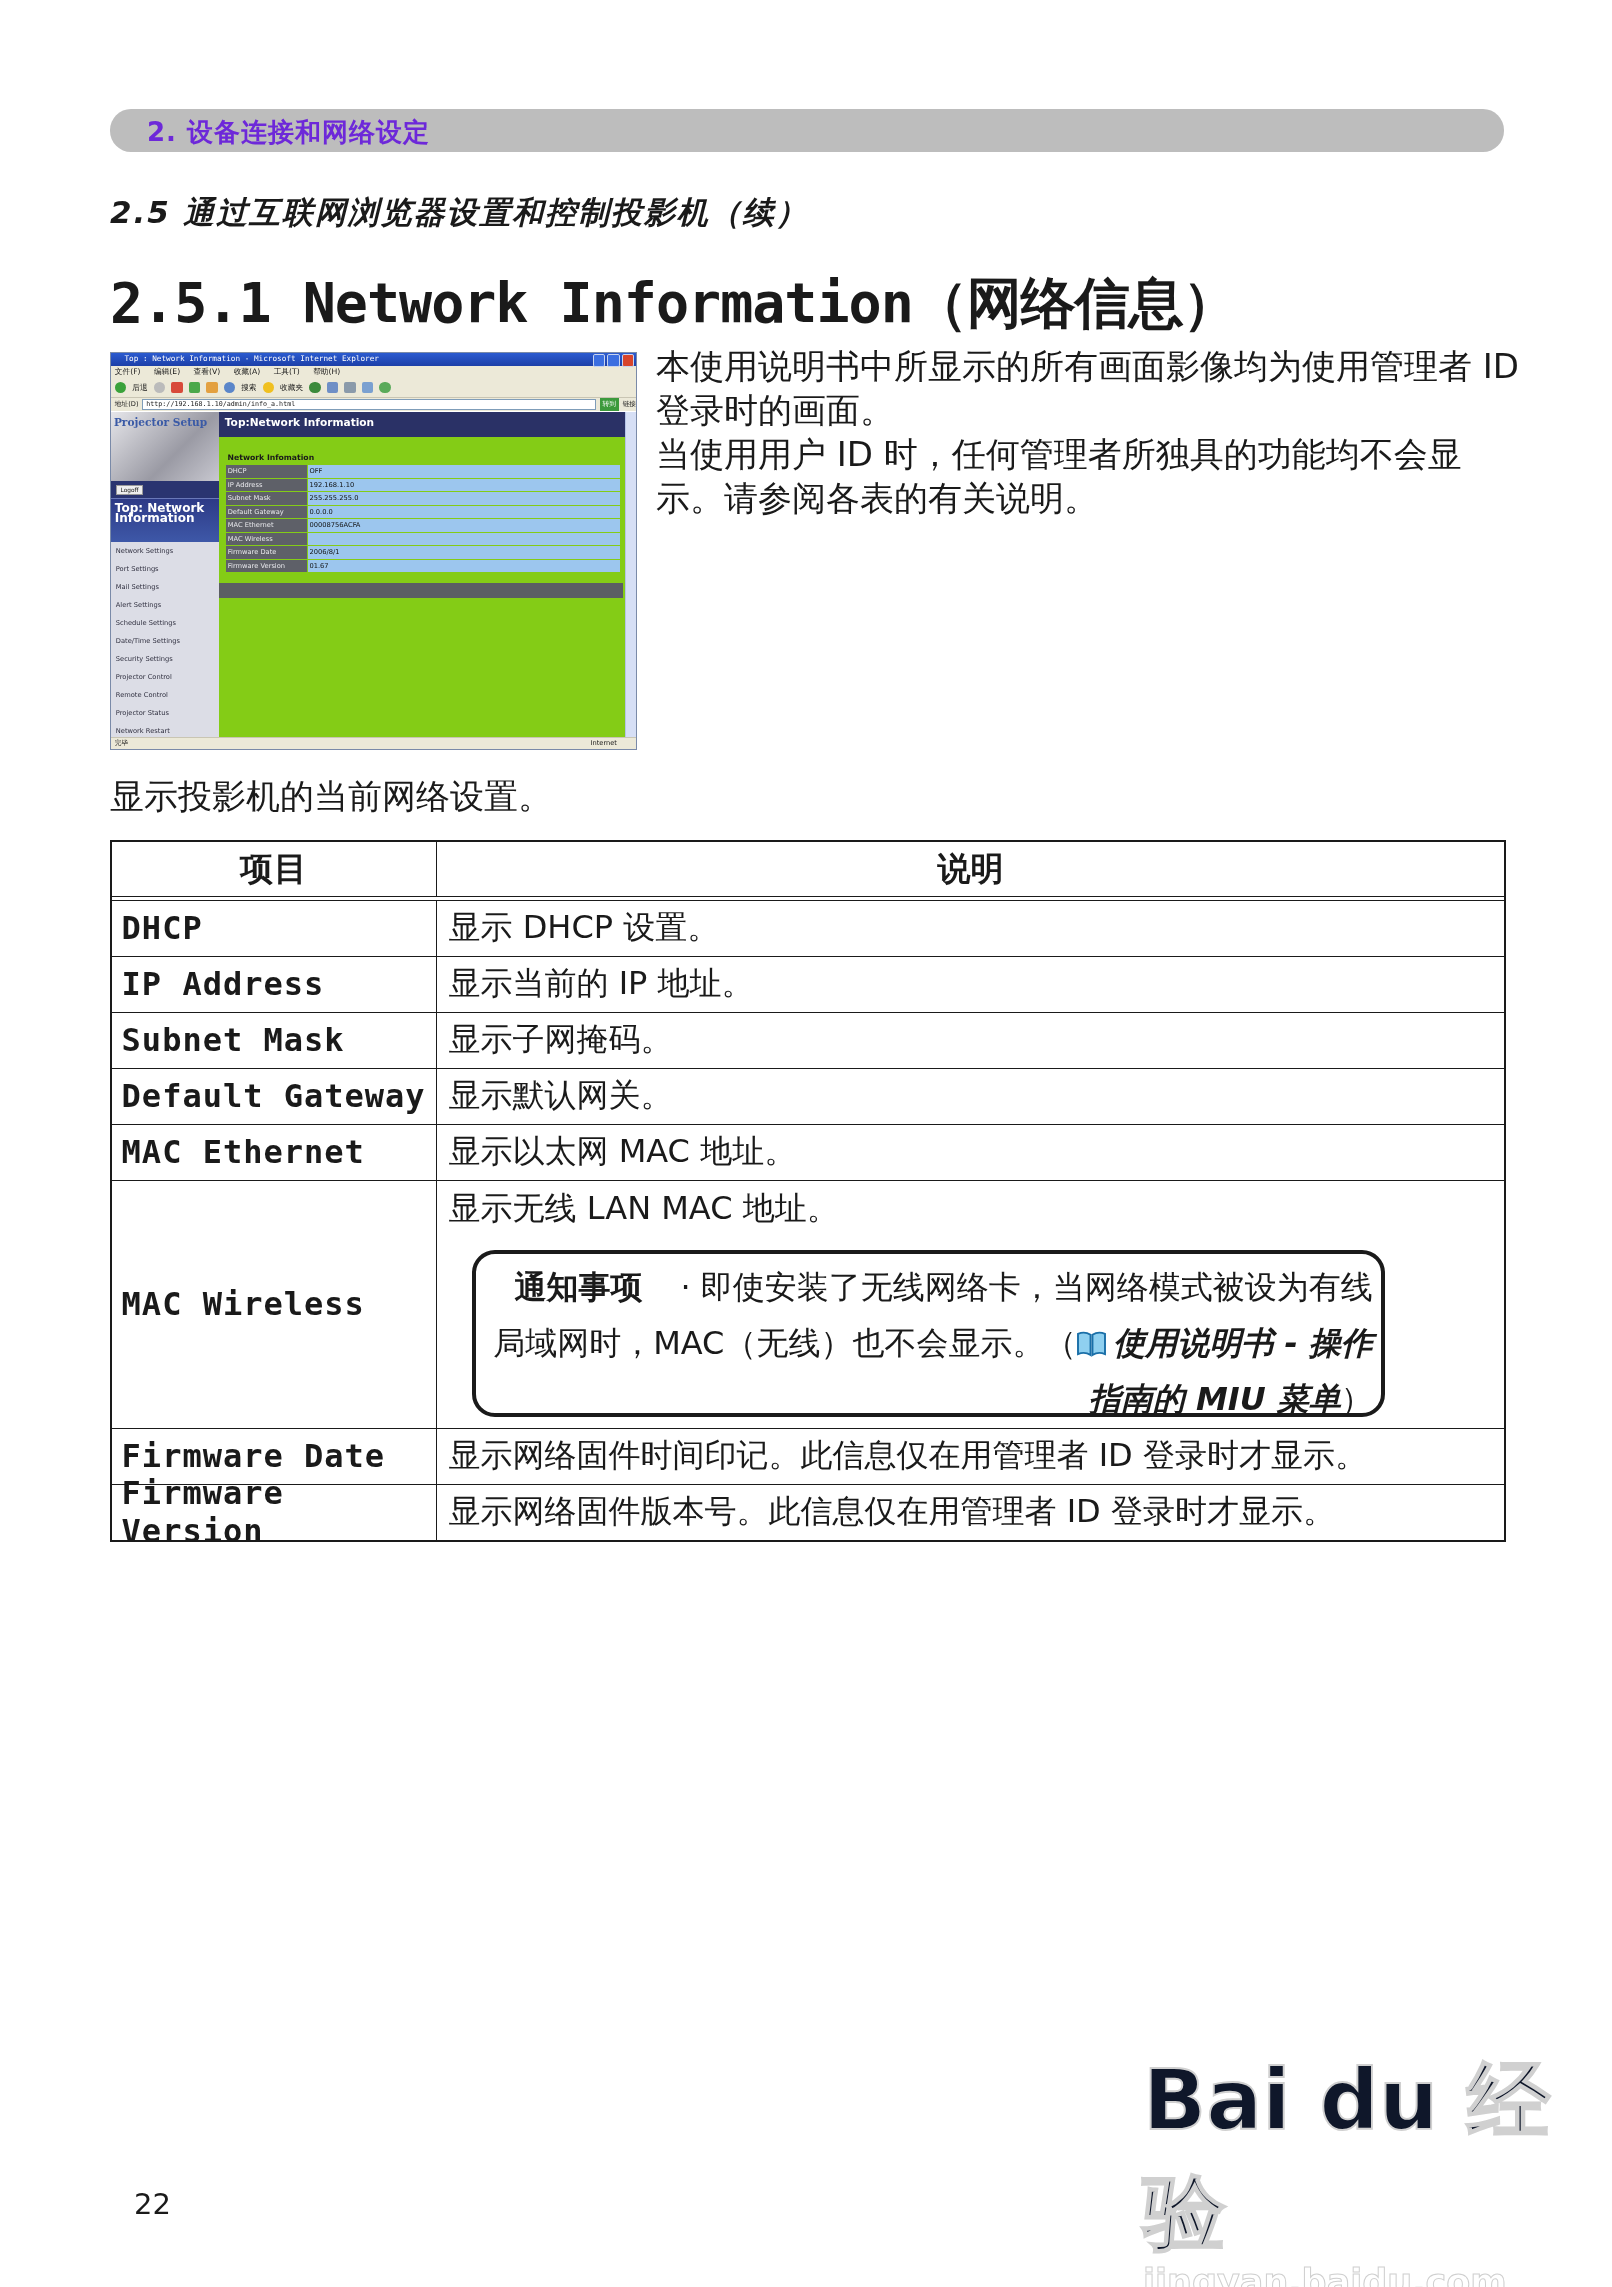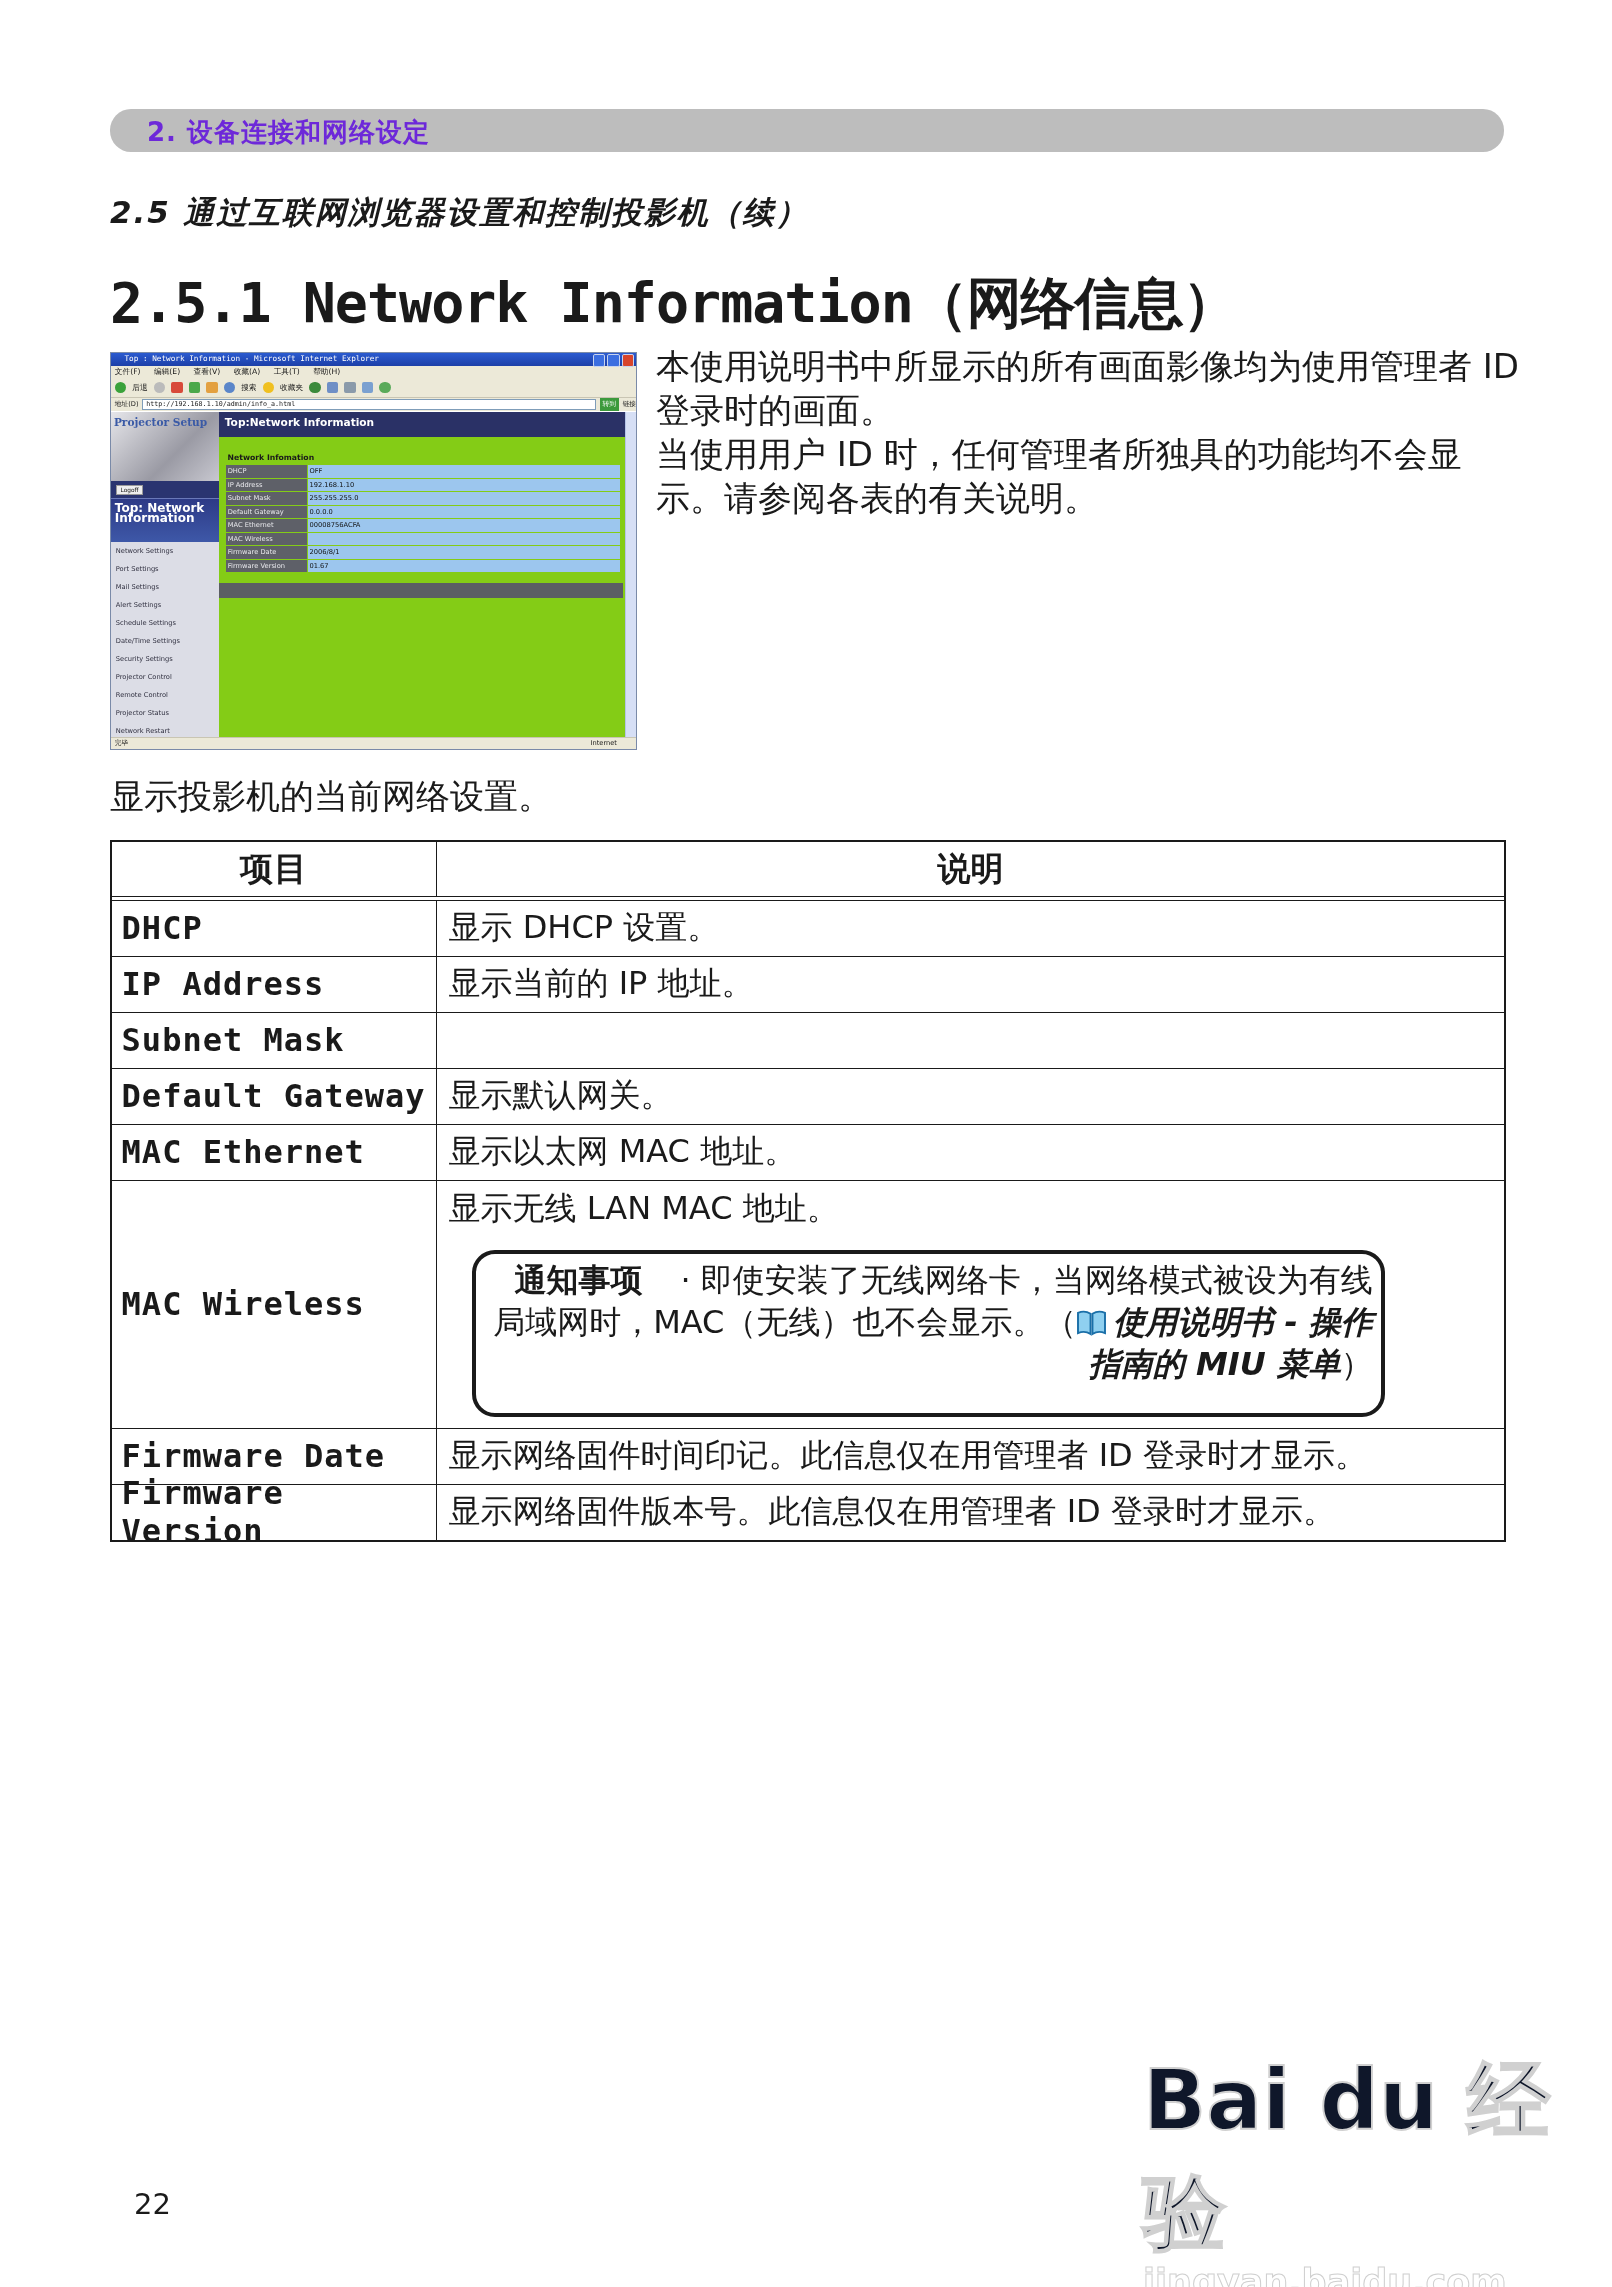--- a/index.html
+++ b/index.html
@@ -75,21 +75,21 @@
   .spec .c1 { width:325px; border-right:1.9px solid #1a1a1a; box-sizing:border-box; padding-left:9.6px;
               display:flex; align-items:center; font-family:"DejaVu Sans Mono","Liberation Mono",monospace;
               font-weight:bold; font-size:32px; letter-spacing:1px; }
   .spec .c2 { flex:1; padding-left:11.5px; display:flex; align-items:center; font-size:32px;text-align:right; }
   .spec .hdr .c1, .spec .hdr .c2 { justify-content:center; padding-left:0; font-family:"DejaVu Sans", sans-serif;
               font-weight:bold; font-size:33px; }
   .spec .r { height:55px; }
   .spec .r-wide { height:247px; }
   .spec .r-wide .c2 { flex-direction:column; align-items:flex-start; justify-content:flex-start; padding-top:5.8px; }
   .notice { margin-top:19px; margin-left:23px; width:913px; height:167px; border:4.8px solid #1a1a1a;
-            border-radius:23px; box-sizing:border-box; padding:5.8px 7.7px 0 15.4px; font-size:32px; line-height:42px; }
+            border-radius:23px; box-sizing:border-box; padding:5.8px 7.7px 0 15.4px; font-size:32px; line-height:56px; }
   .notice .tag { font-weight:bold; margin-right:38px; }
   .notice .ref { font-weight:bold; font-style:italic; }
   .notice .book { display:inline-block; width:31px; height:27px; vertical-align:-2.9px; margin-right:5.8px; }
 
   .page-num { left:134px; top:2187px; font-size:29px; }
   .watermark { left:1143px; top:2046px; color:#d6d6d6; font-weight:bold; }
   .watermark .big { font-size:83px; font-family:"DejaVu Sans", sans-serif; -webkit-text-stroke:1.9px #d0d0d0; color:#0f172a; }
   .watermark .url { font-size:35px; margin-top:-7.7px; -webkit-text-stroke:1px #cfcfcf; color:#fff; }
 </style>
 </head>
@@ -230,20 +230,21 @@
   <div class="row r after-hdr">
     <div class="c1">DHCP</div>
     <div class="c2">显示 DHCP 设置。</div>
   </div>
   <div class="row r">
     <div class="c1">IP Address</div>
     <div class="c2">显示当前的 IP 地址。</div>
   </div>
   <div class="row r">
     <div class="c1">Subnet Mask</div>
+    <div class="c2">显示子网掩码。</div>
   </div>
   <div class="row r">
     <div class="c1">Default Gateway</div>
     <div class="c2">显示默认网关。</div>
   </div>
   <div class="row r">
     <div class="c1">MAC Ethernet</div>
     <div class="c2">显示以太网 MAC 地址。</div>
   </div>
   <div class="row r-wide">

